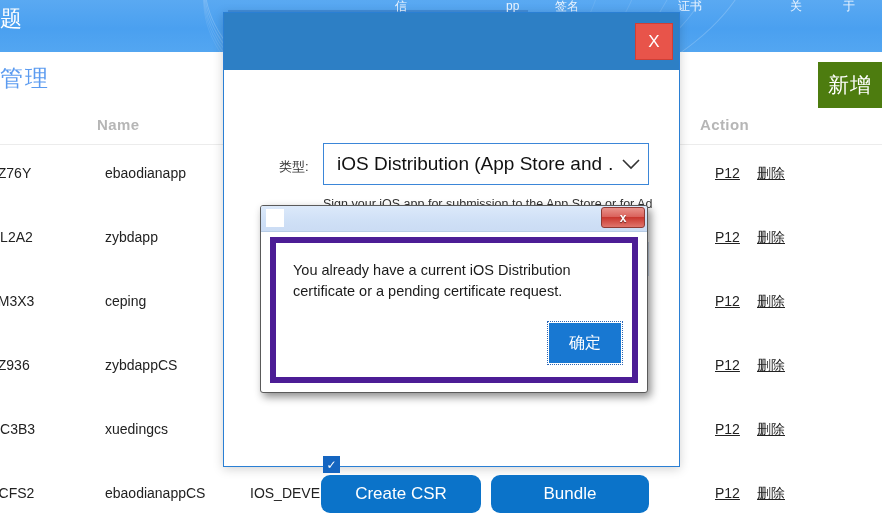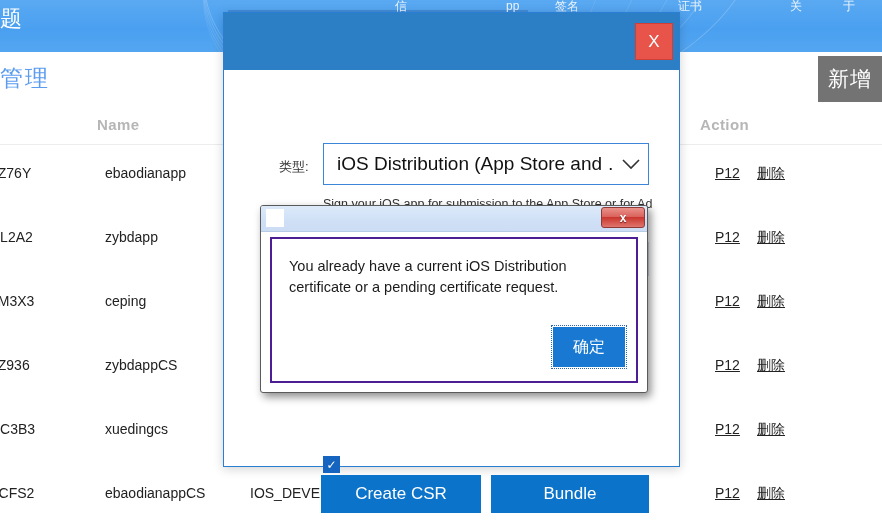--- a/index.html
+++ b/index.html
@@ -47,22 +47,22 @@
 
   .bg-toolbar {
     position: absolute; left: 0; top: 52px; width: 882px; height: 52px;
     background: #ffffff;
   }
   .page-title {
     position: absolute; left: 0px; top: 64px;
     font-size: 23px; color: #5b9bf0; letter-spacing: 2px; line-height: 28px;
   }
   .add-btn {
-    position: absolute; left: 818px; top: 56px; width: 64px; height: 46px;
-    background: #737373; color: #ffffff;
+    position: absolute; left: 818px; top: 62px; width: 64px; height: 46px;
+    background: #4d7c0f; color: #ffffff;
     font-size: 21px; letter-spacing: 1px;
     display: flex; align-items: center; justify-content: center;
     cursor: pointer;
   }
 
   .table-wrap { position: absolute; left: 0; top: 104px; width: 882px; }
   .thead {
     position: relative; height: 41px; border-bottom: 1px solid #ececec;
   }
   .thead .th {
@@ -154,20 +154,21 @@
     color: #fff; font-size: 12px;
   }
   .chk-label { margin-left: 6px; font-size: 12.5px; color: #333; white-space: nowrap; }
 
   .btn-csr, .btn-create {
     position: absolute; top: 405px; height: 38px;
     background: #0b73c9; color: #ffffff;
     font-size: 17px;
     display: flex; align-items: center; justify-content: center;
     cursor: pointer;
+    border-radius: 9px;
   }
   .btn-csr    { left: 97px;  width: 160px; }
   .btn-create { left: 267px; width: 158px; }
 
   
   .alert {
     position: absolute; left: 260px; top: 205px; width: 388px; height: 188px;
     background: #ffffff;
     border: 1px solid #5a5a5a;
     border-radius: 3px;
@@ -188,21 +189,21 @@
     border-radius: 3px;
     border: 1px solid #8f3a34;
     background: linear-gradient(180deg,#e9928b 0%, #d9605a 48%, #c9372f 50%, #e0756d 100%);
     color: #ffffff; font-size: 12px; font-weight: bold;
     display: flex; align-items: center; justify-content: center;
     text-shadow: 0 1px 1px rgba(0,0,0,0.5);
     cursor: pointer;
   }
   .alert-inner {
     position: absolute; left: 9px; top: 31px; right: 9px; bottom: 9px;
-    background: #ffffff; border: 2px solid #4c1d95;
+    background: #ffffff; border: 6px solid #4c1d95;
   }
   .alert-msg {
     position: absolute; left: 17px; top: 17px; right: 14px;
     font-size: 14.5px; color: #1b1b1b; line-height: 21px;
   }
   .alert-ok {
     position: absolute; right: 11px; bottom: 14px; width: 72px; height: 40px;
     background: #1878d2; color: #ffffff; font-size: 16px;
     display: flex; align-items: center; justify-content: center;
     outline: 1px dotted #2b66b5; outline-offset: 1px;

